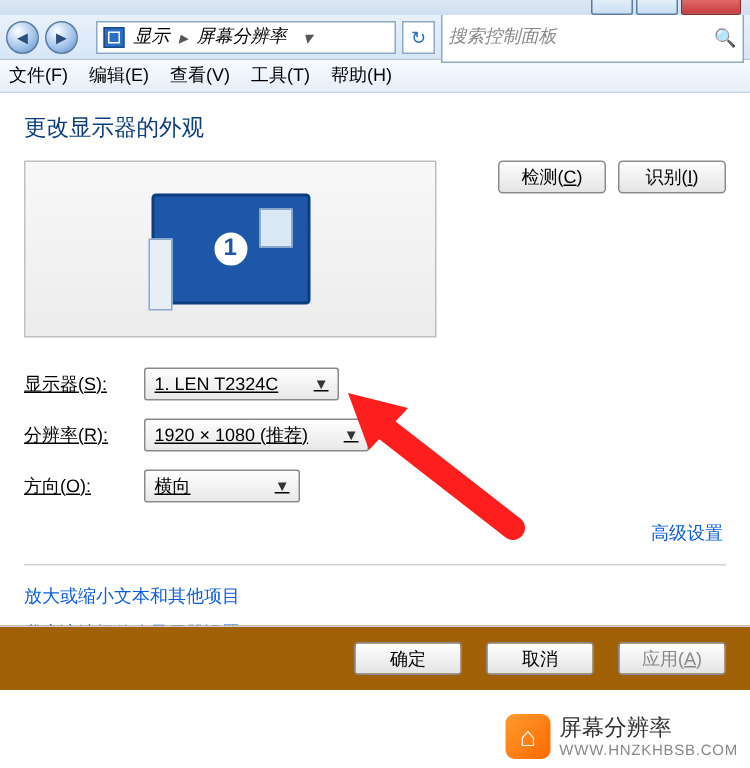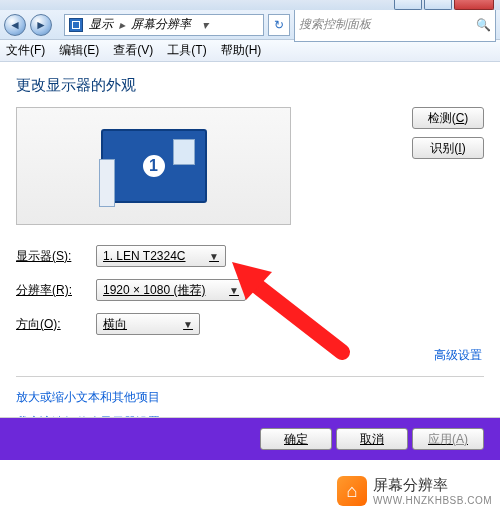--- a/index.html
+++ b/index.html
@@ -29,40 +29,40 @@
 
   
   .content { padding: 14px 16px; }
   .heading { color:#0b3e7a; font-size:15px; margin-bottom:12px; }
   .preview-row { display:flex; align-items:flex-start; }
   .preview-box { width:275px; height:118px; border:1px solid #bfbfbf; background:linear-gradient(#f8f8f8,#ececec); display:flex; align-items:center; justify-content:center; position:relative; }
   .monitor { width:106px; height:74px; background:#1f57a8; border:2px solid #0d3d81; border-radius:3px; position:relative; display:flex; align-items:center; justify-content:center; }
   .monitor .num { width:26px; height:26px; border-radius:50%; background:#fff; color:#1f57a8; font-size:16px; font-weight:bold; display:flex; align-items:center; justify-content:center; border:2px solid #1f57a8; }
   .mini-win { position:absolute; top:8px; right:10px; width:22px; height:26px; background:#dbe9f7; border:1px solid #8aa9cc; }
   .mini-tb { position:absolute; bottom:-6px; left:-4px; width:16px; height:48px; background:#e8eef6; border:1px solid #8aa9cc; }
-  .side-btns { margin-left:auto; display:flex; flex-direction:column; gap:8px; }
+  .side-btns { margin-left:auto; display:flex; flex-direction:row; gap:8px; }
   .winbtn { min-width:72px; height:22px; border:1px solid #8a8a8a; background:linear-gradient(#fefefe,#e4e4e4); border-radius:3px; padding:0 10px; display:flex; align-items:center; justify-content:center; }
   .winbtn u { text-decoration: underline; }
   .winbtn.disabled { color:#888; }
 
   .form { margin-top:20px; }
   .form-row { display:flex; align-items:center; margin-bottom:12px;text-decoration:underline; }
   .form-label { width:80px; color:#000; }
   .dd { height:22px; border:1px solid #8a8a8a; background:linear-gradient(#fefefe,#e8e8e8); border-radius:2px; display:flex; align-items:center; padding:0 6px; gap:8px; }
   .dd.w1{ width:130px; }
   .dd.w2{ width:150px; }
   .dd.w3{ width:104px; }
   .dd .caret { margin-left:auto; color:#333; font-size:10px; }
 
   .adv { text-align:right; margin:10px 2px 12px 0; }
   .linkish { color:#0b5ed7; cursor:pointer; }
   .links-sec { border-top:1px solid #d0d0d0; padding-top:12px; }
   .links-sec div { margin-bottom:8px; }
 
-  .footer { position:absolute; left:0; right:0; bottom:52px; border-top:1px solid #d0d0d0; padding:10px 16px; display:flex; justify-content:flex-end; gap:4px; background:#6d28d9;text-decoration:underline; }
+  .footer { position:absolute; left:0; right:0; bottom:52px; border-top:1px solid #d0d0d0; padding:10px 16px; display:flex; justify-content:flex-end; gap:16px; background:#a16207; }
 
   
   .arrow { position:absolute; left:232px; top:262px; pointer-events:none; }
   .arrow svg { width:120px; height:100px; }
 
   
   .wm { position:absolute; right:4px; bottom:4px; display:flex; align-items:center; gap:6px; background:rgba(255,255,255,0.85); padding:2px 4px; }
   .wm .logo { width:30px; height:30px; border-radius:6px; background:linear-gradient(135deg,#ff9a2e,#ff6a00); display:flex; align-items:center; justify-content:center; color:#fff; font-size:18px; font-weight:bold; }
   .wm .txt1 { font-size:15px; color:#333; }
   .wm .txt2 { font-size:10px; color:#888; letter-spacing:0.5px; }

